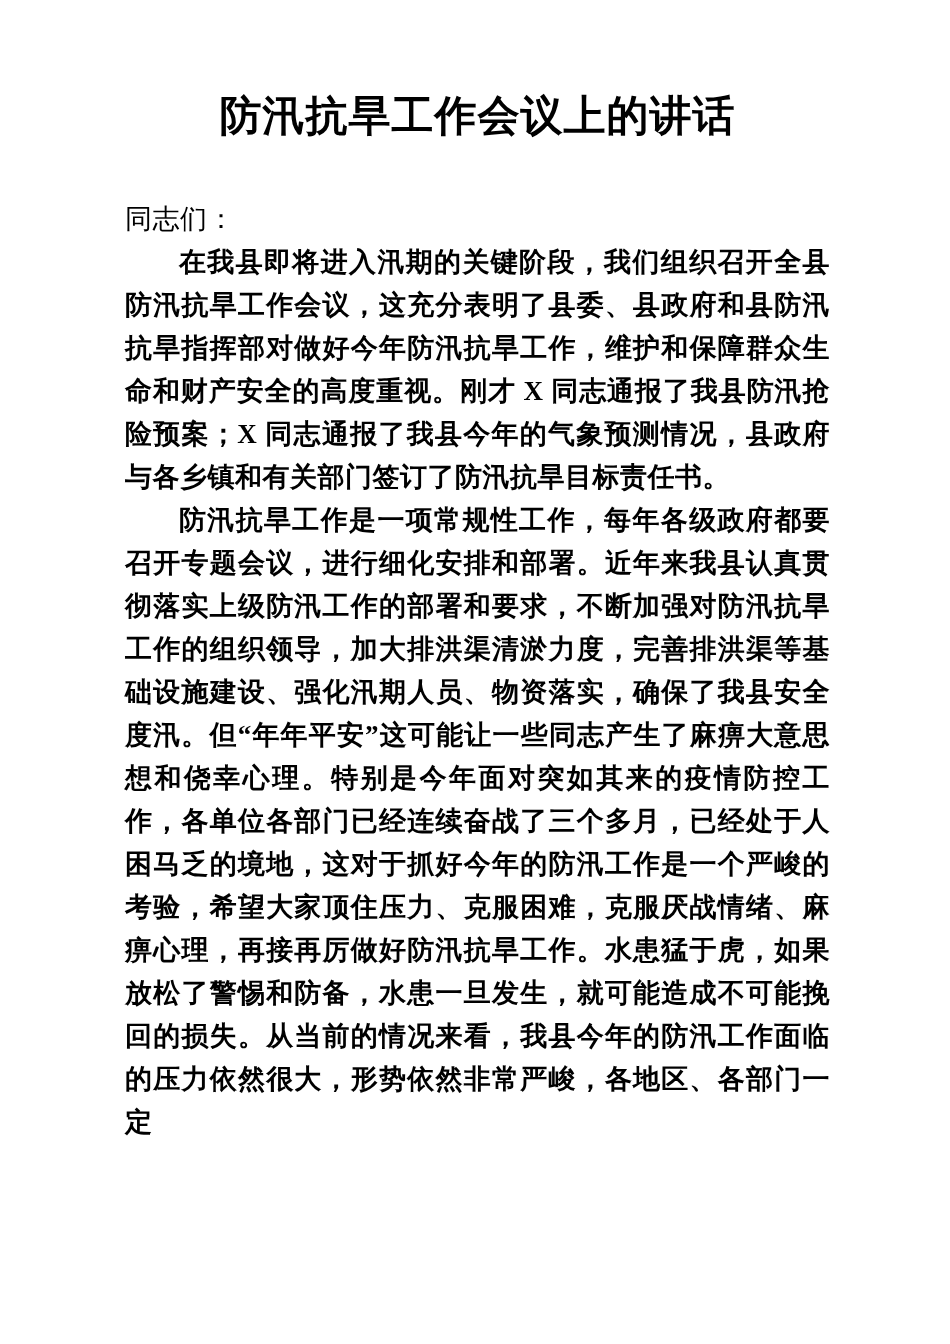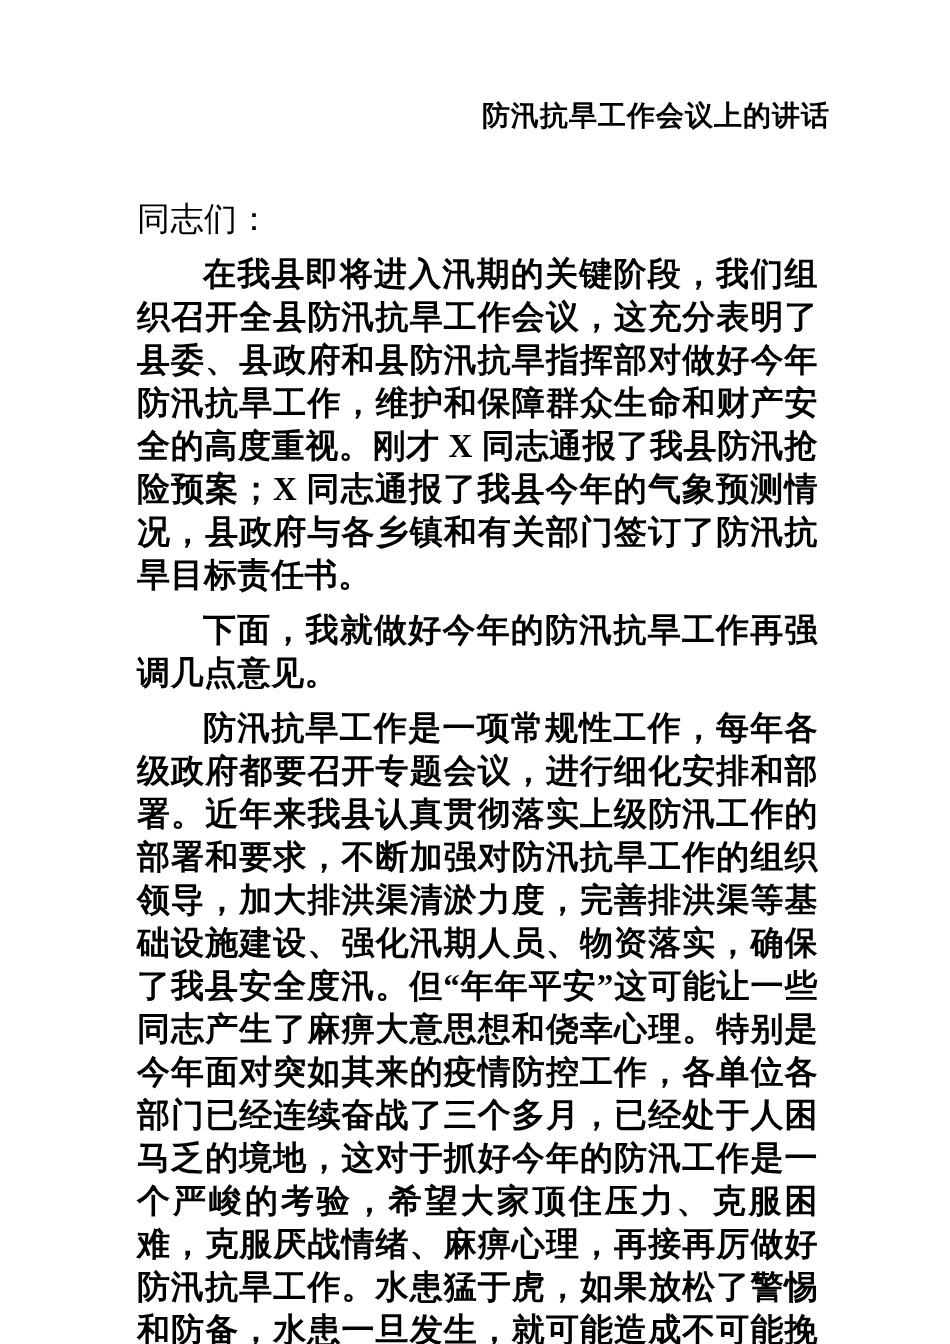--- a/index.html
+++ b/index.html
@@ -14,30 +14,30 @@
     margin: 0 auto;
     background: #ffffff;
     box-sizing: border-box;
     padding: 92px 120px 0 125px;
     overflow: hidden;
     color: #000000;
     font-family: "Liberation Serif", "DejaVu Serif", serif;
   }
   .doc-title {
     margin: 0 0 58px 0;
-    text-align: right;
-    font-size: 28px;
+    text-align: center;
+    font-size: 42px;
     line-height: 48px;
     font-weight: bold;
     font-family: "Liberation Sans", "DejaVu Sans", sans-serif;
     letter-spacing: 1px;
   }
   .doc-body p.para {
-    margin: 12px;
-    font-size: 33px;
+    margin: 0;
+    font-size: 27px;
     line-height: 43px;
     text-align: justify;
     letter-spacing: 0.5px;
   }
   .doc-body p.para.plain {
     text-indent: 0;
   }
   .doc-body p.para.indent {
     text-indent: 2em;
     font-weight: bold;
@@ -50,16 +50,15 @@
   }
 </style>
 </head>
 <body>
 
 <div class="page">
   <h1 class="doc-title">防汛抗旱工作会议上的讲话</h1>
   <div class="doc-body" id="doc-body">
       <p class="para plain">同志们：</p>
       <p class="para indent">在我县即将进入汛期的关键阶段，我们组织召开全县防汛抗旱工作会议，这充分表明了县委、县政府和县防汛抗旱指挥部对做好今年防汛抗旱工作，维护和保障群众生命和财产安全的高度重视。刚才 X 同志通报了我县防汛抢险预案；X 同志通报了我县今年的气象预测情况，县政府与各乡镇和有关部门签订了防汛抗旱目标责任书。</p>
-      <p class="para indent">下面，我就做好今年的防汛抗旱工作再强调几点意见。</p>
       <p class="para indent">防汛抗旱工作是一项常规性工作，每年各级政府都要召开专题会议，进行细化安排和部署。近年来我县认真贯彻落实上级防汛工作的部署和要求，不断加强对防汛抗旱工作的组织领导，加大排洪渠清淤力度，完善排洪渠等基础设施建设、强化汛期人员、物资落实，确保了我县安全度汛。但“年年平安”这可能让一些同志产生了麻痹大意思想和侥幸心理。特别是今年面对突如其来的疫情防控工作，各单位各部门已经连续奋战了三个多月，已经处于人困马乏的境地，这对于抓好今年的防汛工作是一个严峻的考验，希望大家顶住压力、克服困难，克服厌战情绪、麻痹心理，再接再厉做好防汛抗旱工作。水患猛于虎，如果放松了警惕和防备，水患一旦发生，就可能造成不可能挽回的损失。从当前的情况来看，我县今年的防汛工作面临的压力依然很大，形势依然非常严峻，各地区、各部门一定</p>
     </div>
 </div>
 
 </body></html>

